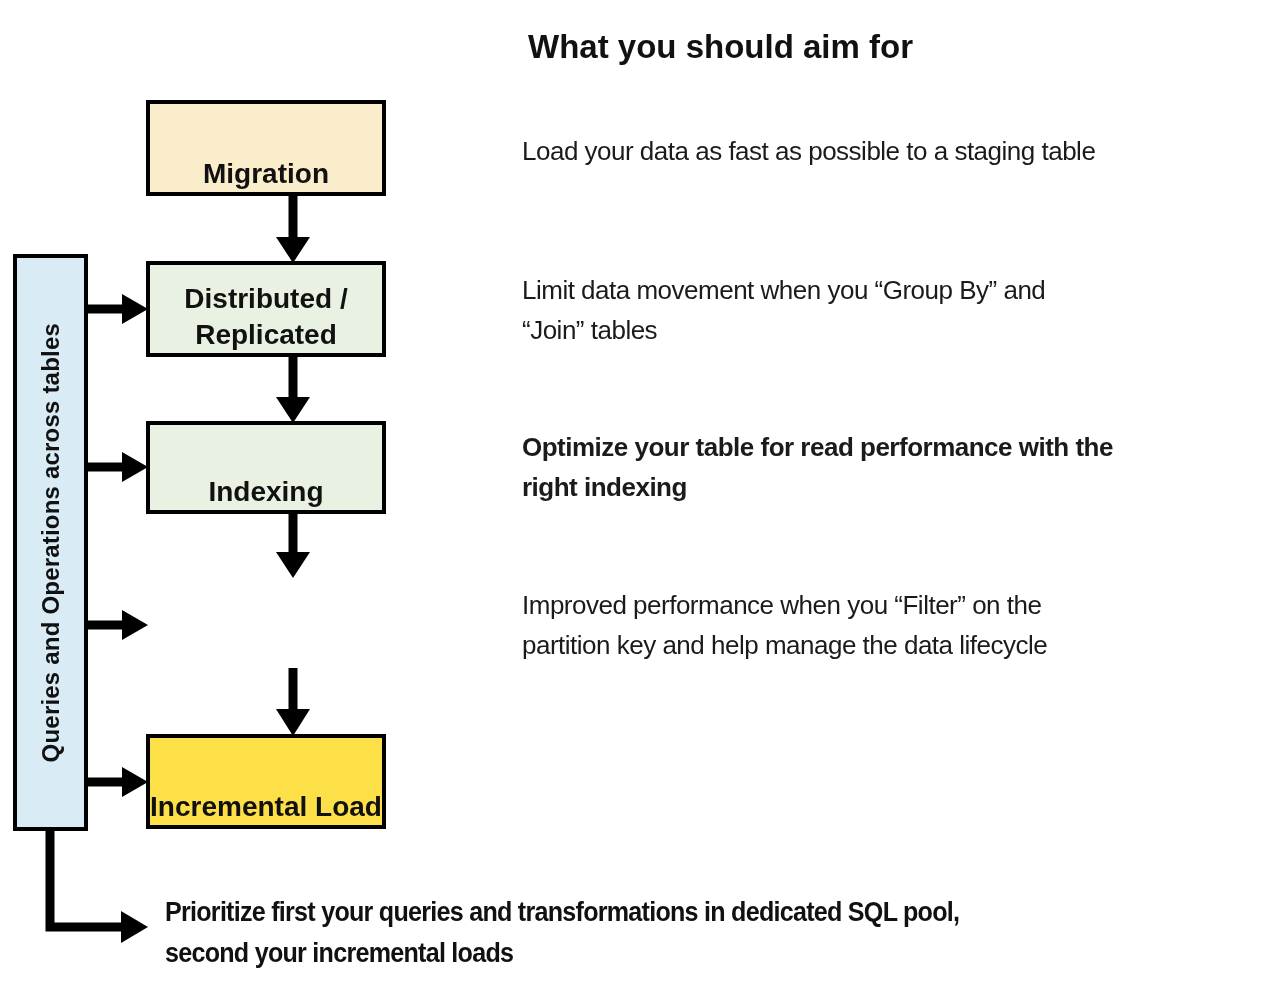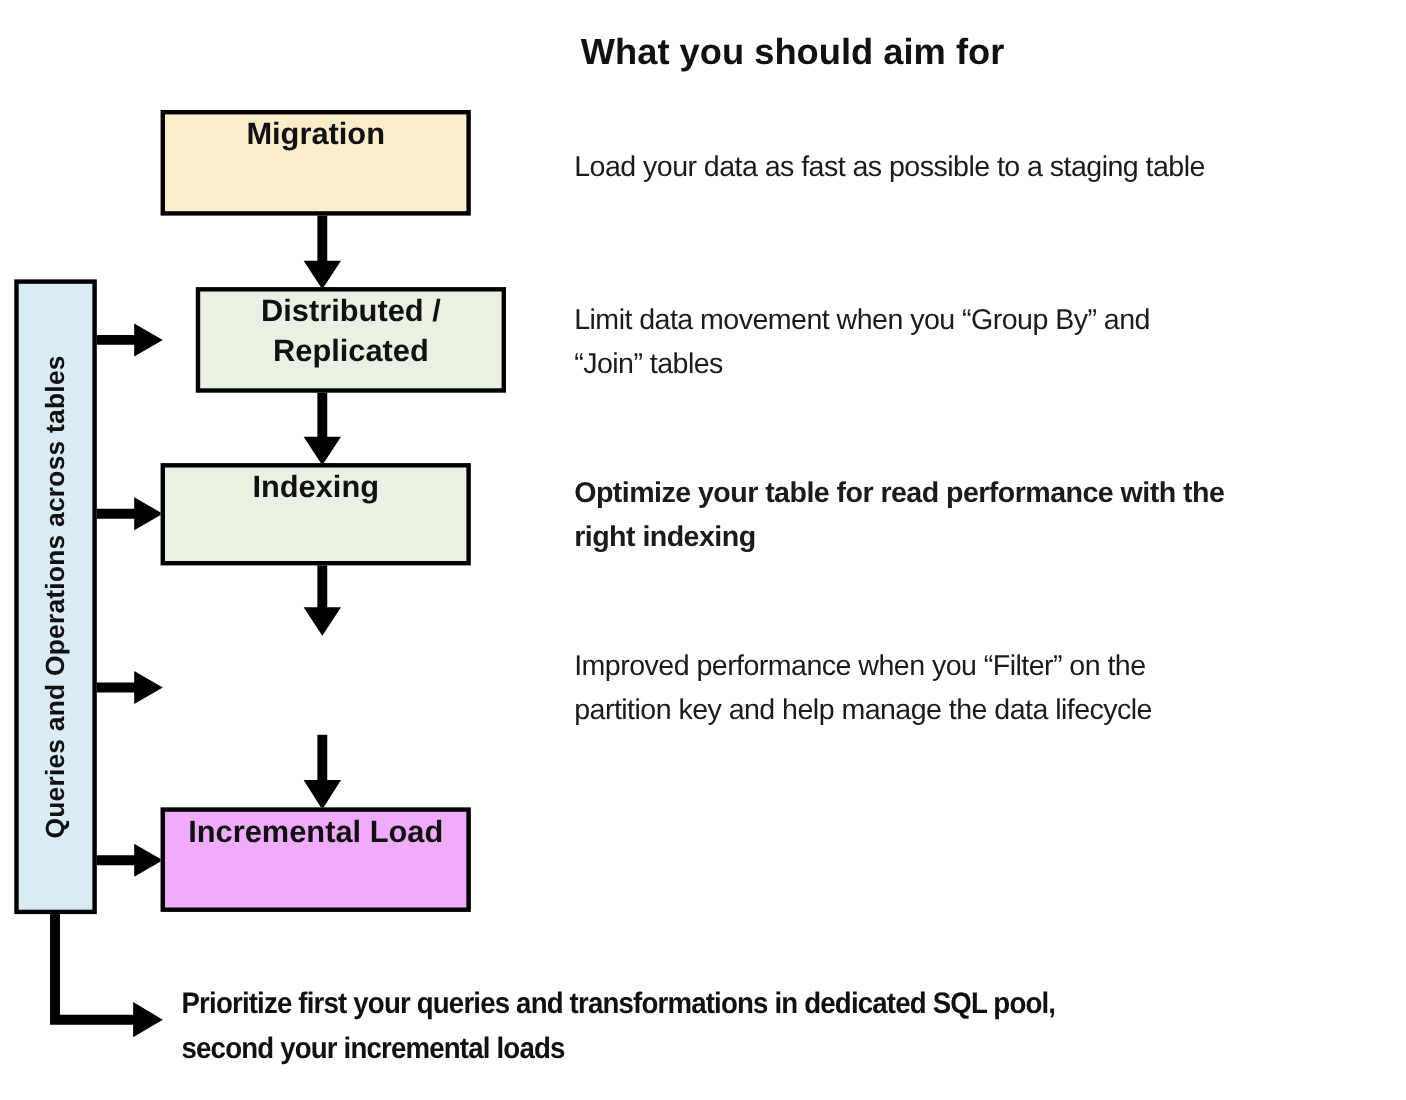--- a/index.html
+++ b/index.html
@@ -42,37 +42,37 @@
     font-weight: bold;
     font-size: 24px;
     letter-spacing: 0.2px;
     white-space: nowrap;
     color: #111;
   }
   
   .box {
     position: absolute;
     left: 146px;
-    width: 282px;
+    width: 240px;
     box-sizing: border-box;
     border: 4px solid #000;
     display: flex;
-    align-items: flex-start;
+    align-items: flex-end;
     justify-content: center;
     text-align: center;
   }
   .box-label {
     font-weight: bold;
     font-size: 28px;
     line-height: 36px;
     white-space: pre-line;
     color: #111;
   }
   .box-migration    { top: 100px; height: 96px; }
-  .box-distributed  { top: 261px; height: 96px; margin-left: 32px; }
+  .box-distributed  { top: 261px; height: 96px; }
   .box-indexing     { top: 421px; height: 93px; }
   .box-partitioning { top: 577px; height: 95px; }
   .box-incremental  { top: 734px; height: 95px; }
   
   .col-header {
     position: absolute;
     left: 528px;
     top: 27px;
     font-weight: bold;
     font-size: 33px;
@@ -163,21 +163,21 @@
   <div class="box box-migration" style="background-color: rgb(250, 237, 203);">
     <span class="box-label">Migration</span>
   </div>
   <div class="box box-distributed" style="background-color: rgb(233, 241, 226);">
     <span class="box-label">Distributed /
 Replicated</span>
   </div>
   <div class="box box-indexing" style="background-color: rgb(233, 241, 226);">
     <span class="box-label">Indexing</span>
   </div>
-  <div class="box box-incremental" style="background-color: #f0abfc;">
+  <div class="box box-incremental" style="background-color: #fde047;">
     <span class="box-label">Incremental Load</span>
   </div>
 
   <div class="col-header">What you should aim for</div>
   <div class="desc desc-1">Load your data as fast as possible to a staging table</div>
   <div class="desc desc-2">Limit data movement when you “Group By” and
 “Join” tables</div>
   <div class="desc desc-3">Optimize your table for read performance with the
 right indexing</div>
   <div class="desc desc-4">Improved performance when you “Filter” on the

